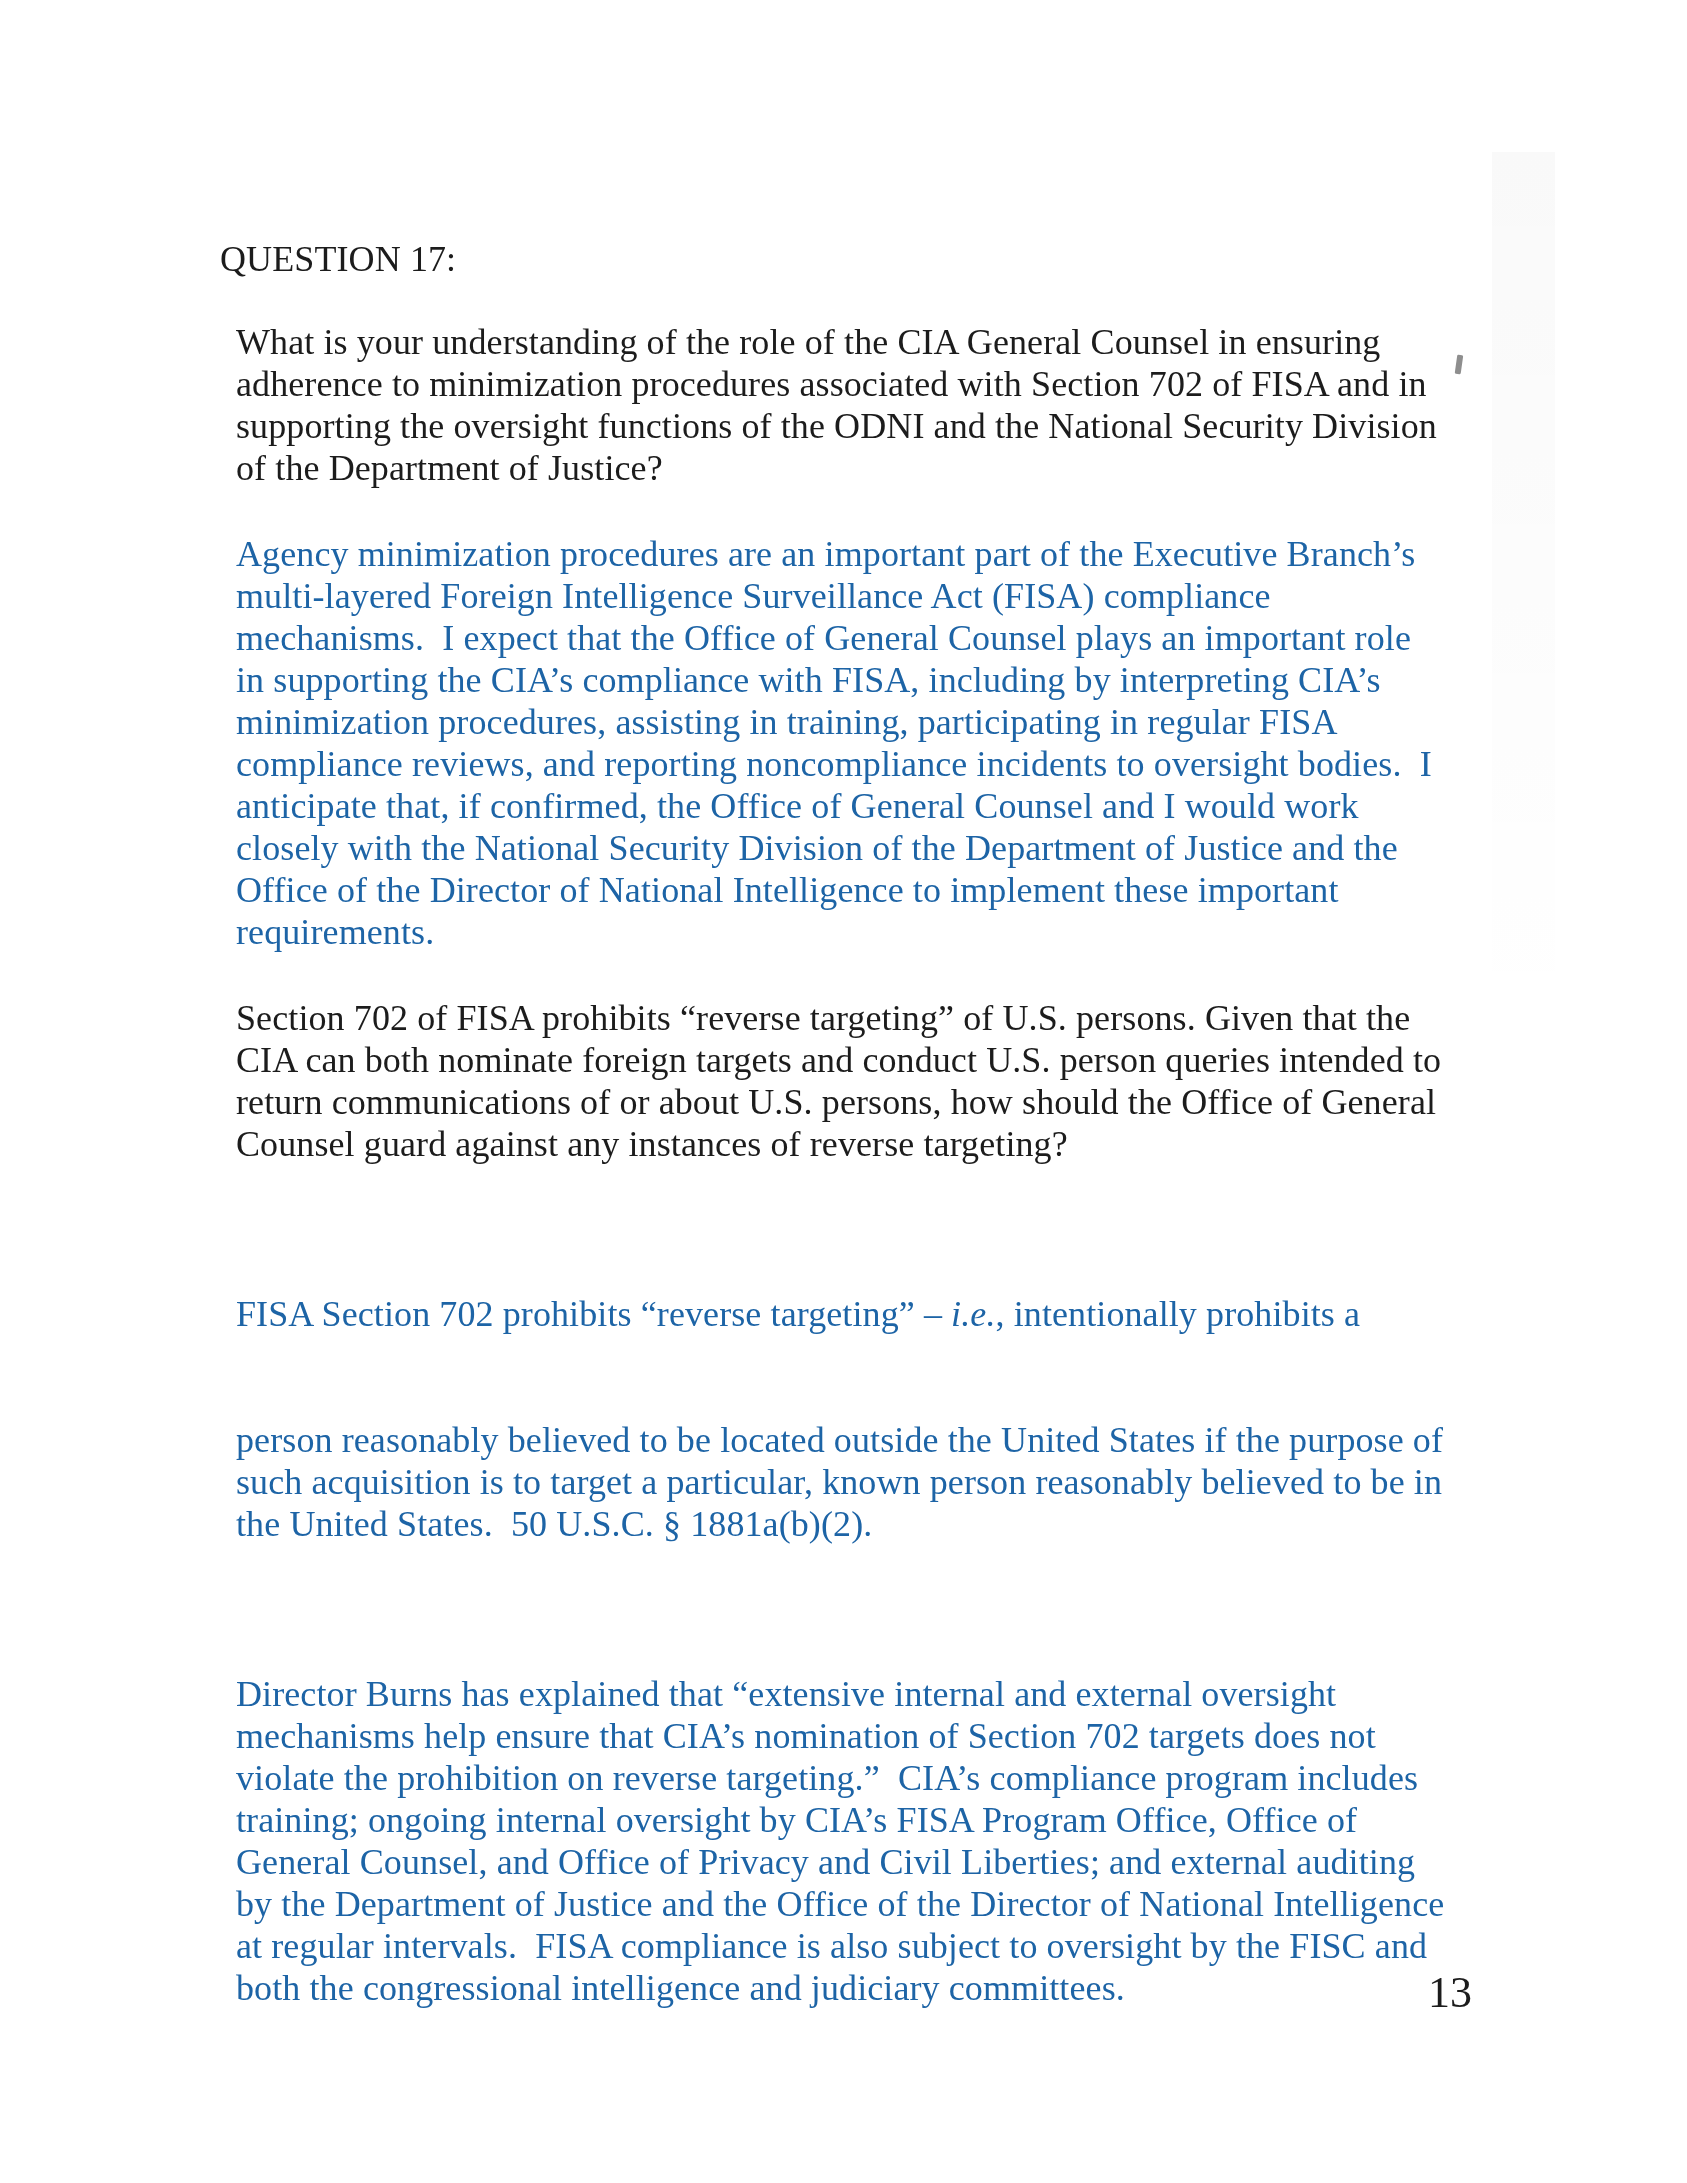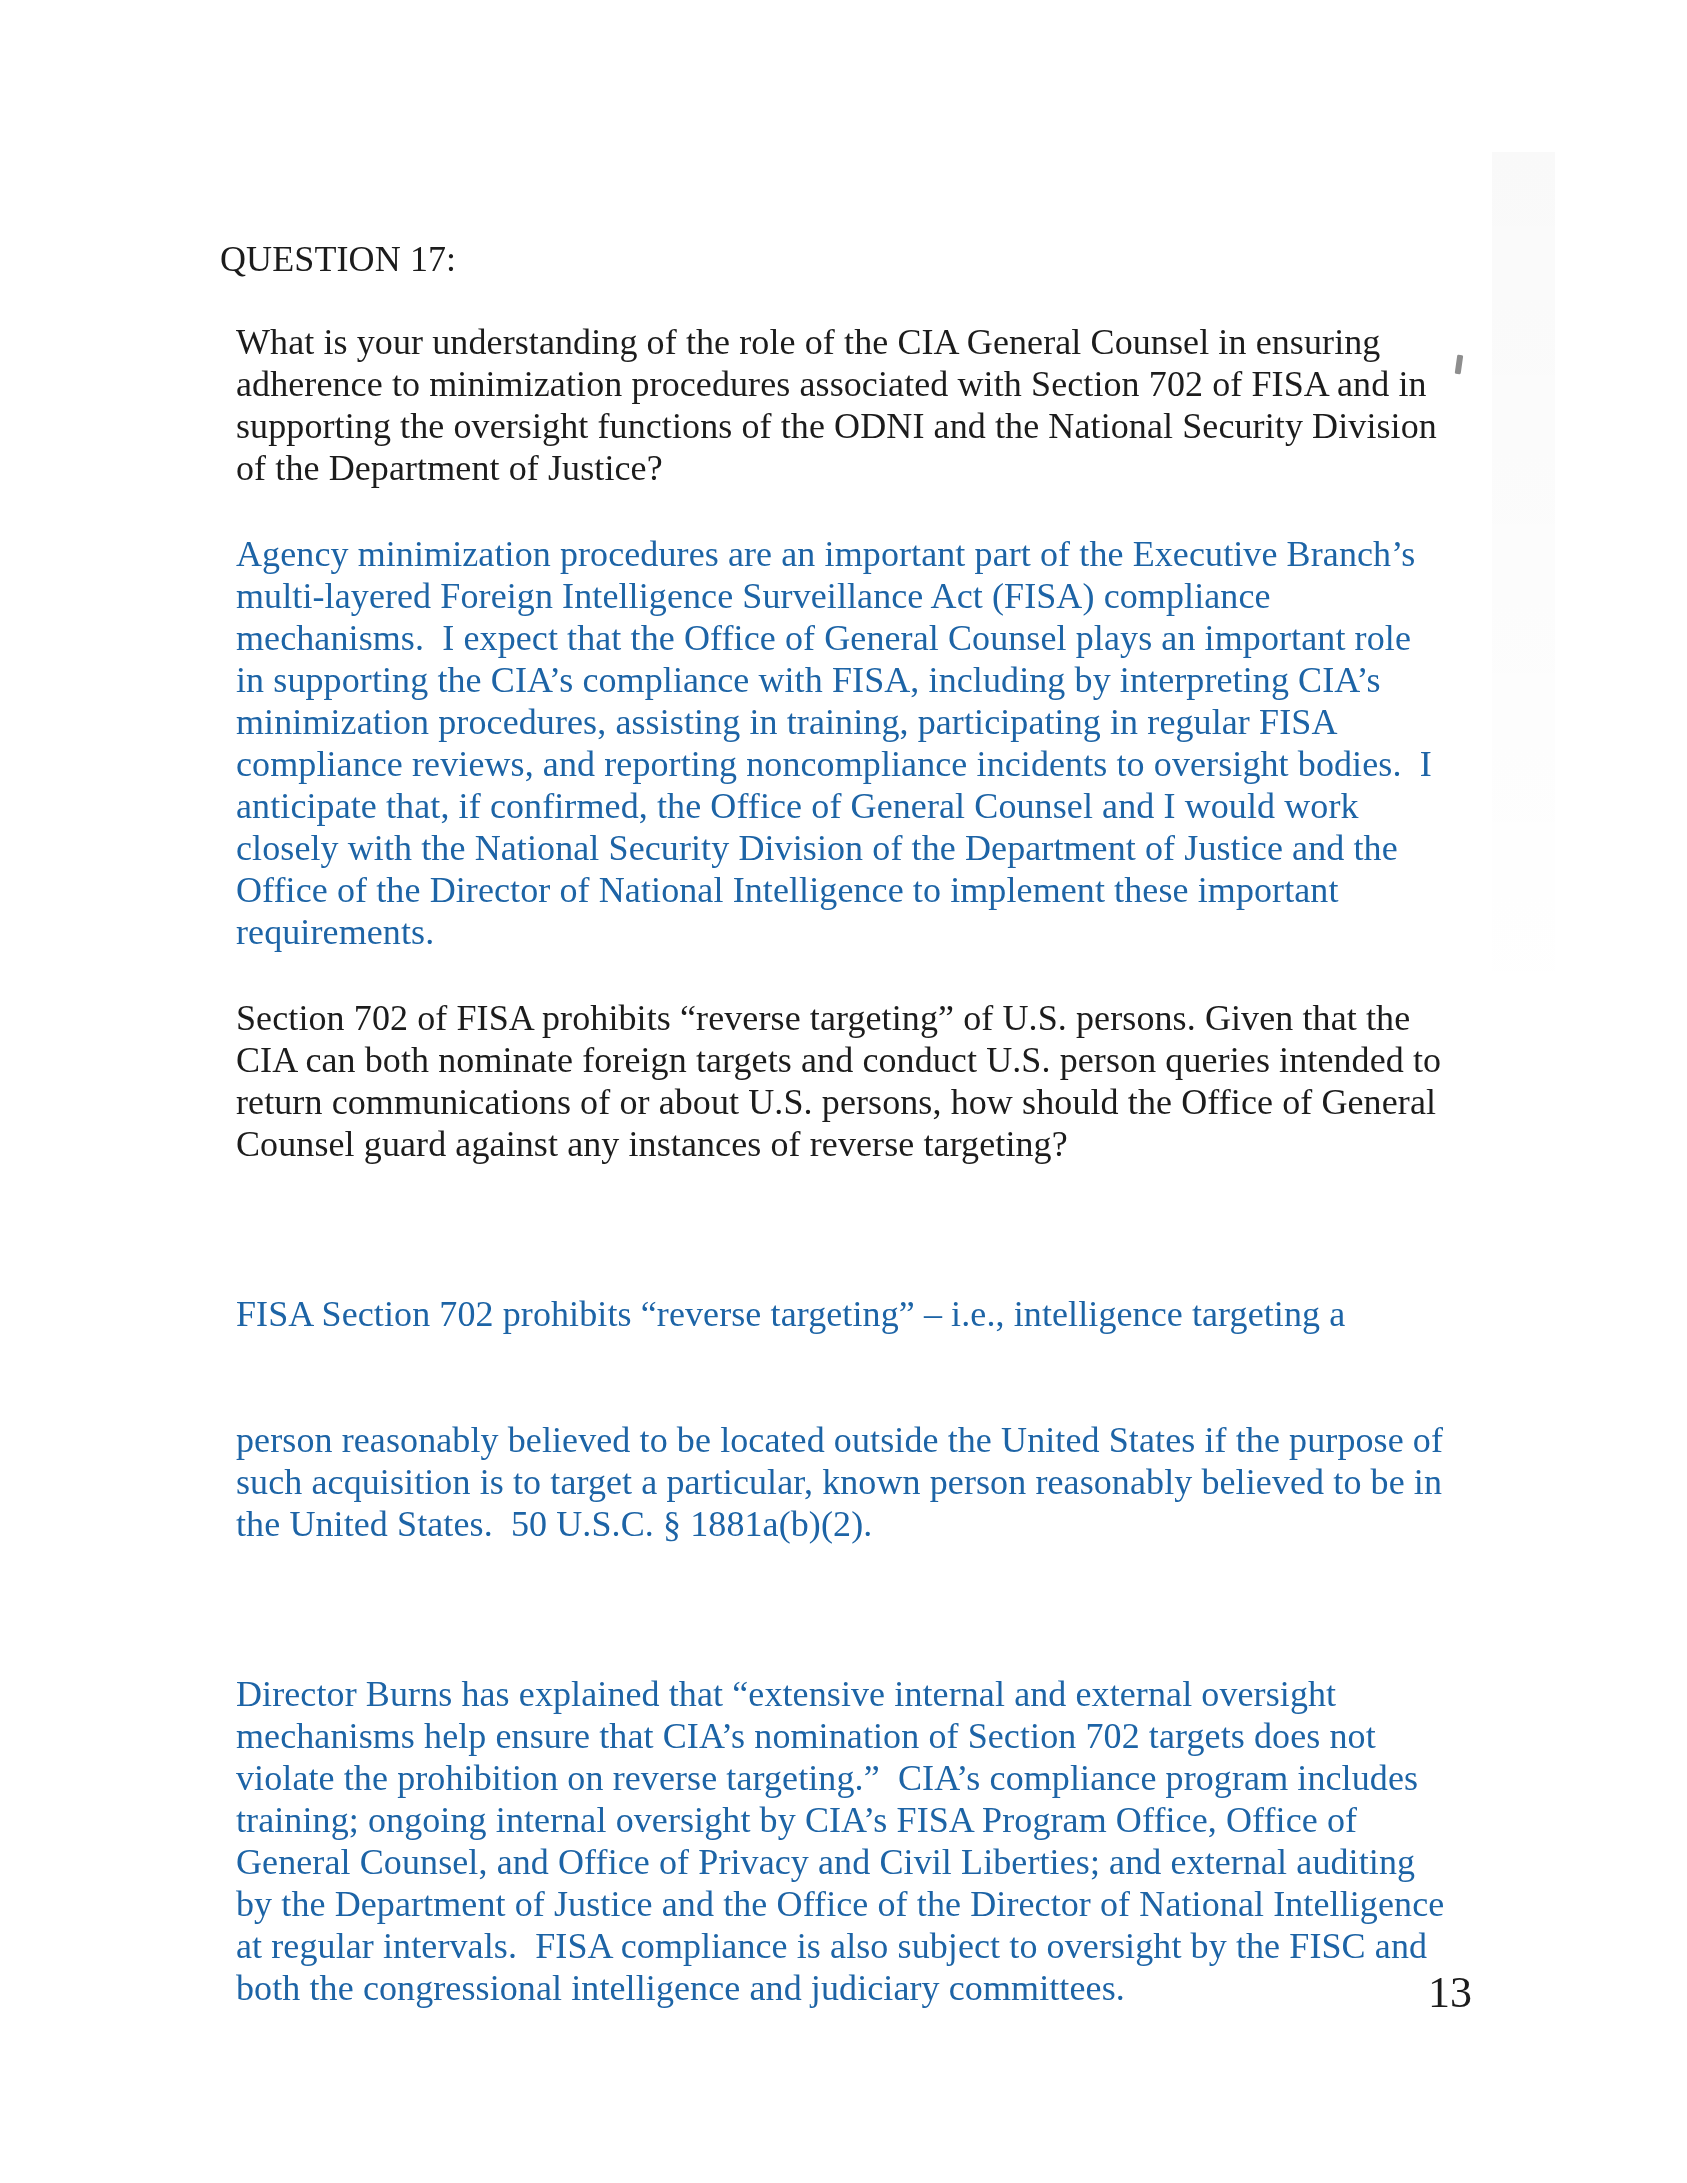--- a/index.html
+++ b/index.html
@@ -58,20 +58,21 @@
     white-space: pre;
     margin: 0 0 41px 0;
   }
   .blue {
     color: #1d64a6;
   }
   .line {
     white-space: pre;
   }
   .it {
+    font-style: italic;
   }
   .page-number {
     position: absolute;
     left: 1428px;
     top: 1972px;
     font-size: 44px;
     line-height: 42px;
     color: #1c1c1c;
   }
 </style>
@@ -103,21 +104,21 @@
 Office of the Director of National Intelligence to implement these important
 requirements.</div>
 
 
     <div class="block">Section 702 of FISA prohibits “reverse targeting” of U.S. persons. Given that the
 CIA can both nominate foreign targets and conduct U.S. person queries intended to
 return communications of or about U.S. persons, how should the Office of General
 Counsel guard against any instances of reverse targeting?</div>
 
     <div class="block blue">
-      <div class="line"><span>FISA Section 702 prohibits “reverse targeting” – </span><span class="it">i.e.</span><span>, intelligence targeting a</span></div>
+      <div class="line"><span>FISA Section 702 prohibits “reverse targeting” – </span><span class="it">i.e.</span><span>, intentionally prohibits a</span></div>
       <div class="line">person reasonably believed to be located outside the United States if the purpose of
 such acquisition is to target a particular, known person reasonably believed to be in
 the United States.  50 U.S.C. § 1881a(b)(2).</div>
     </div>
 
     <div class="block blue">Director Burns has explained that “extensive internal and external oversight
 mechanisms help ensure that CIA’s nomination of Section 702 targets does not
 violate the prohibition on reverse targeting.”  CIA’s compliance program includes
 training; ongoing internal oversight by CIA’s FISA Program Office, Office of
 General Counsel, and Office of Privacy and Civil Liberties; and external auditing

